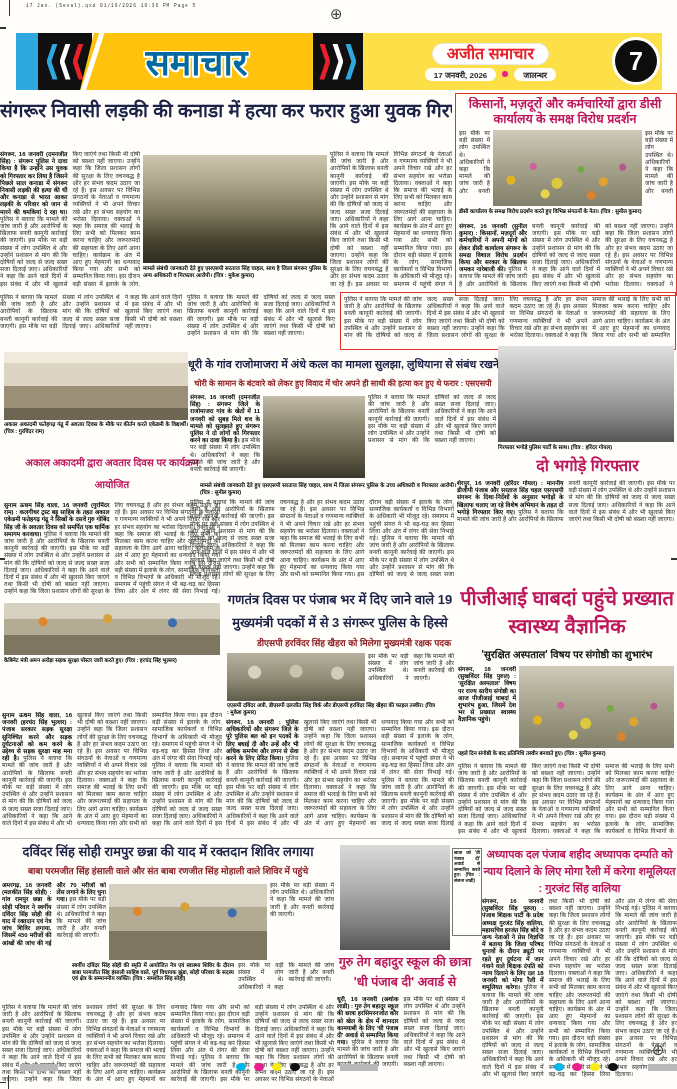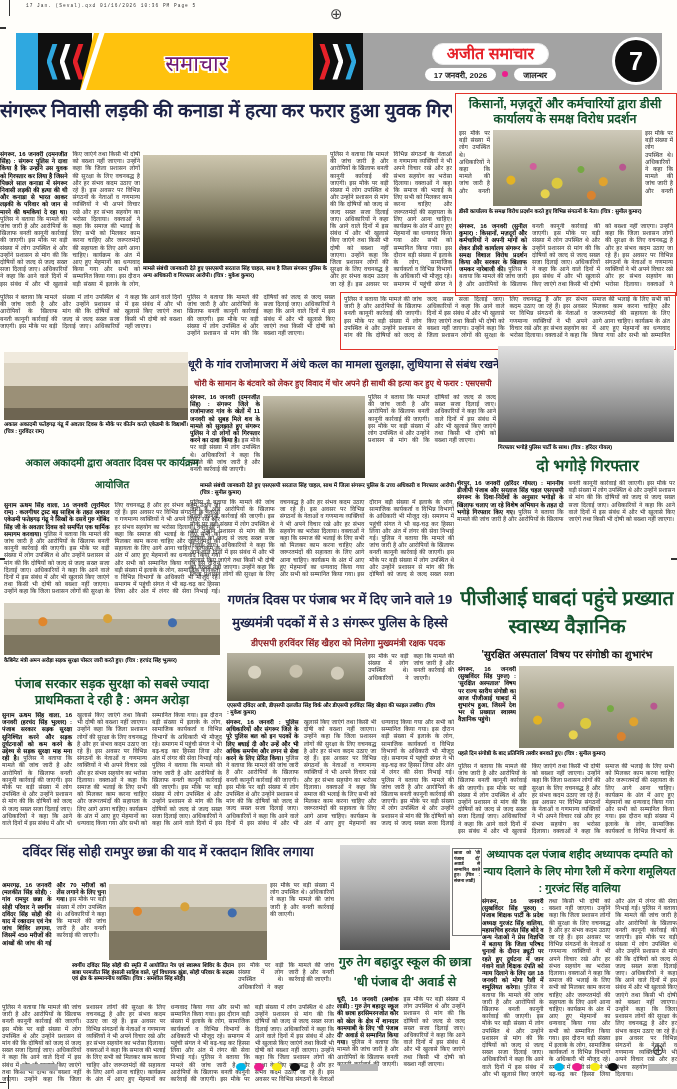--- a/index.html
+++ b/index.html
@@ -19,34 +19,34 @@
   .m-black{background:#101010;display:flex;align-items:center;justify-content:center;gap:2px}
   .chev{width:11px;height:36px;clip-path:polygon(55% 0,100% 0,45% 50%,100% 100%,55% 100%,0 50%)}
   .chev.r{clip-path:polygon(45% 0,0 0,55% 50%,0 100%,45% 100%,100% 50%)}
   .m-red{flex:1.25;background:#e62129;display:flex;align-items:center;justify-content:center;
          clip-path:polygon(0 0,94% 0,100% 100%,0 100%)}
   .m-yellow{flex:1.05;background:#ffc20d;display:flex;align-items:center;justify-content:center;
          clip-path:polygon(6% 0,100% 0,100% 100%,0 100%);margin-left:-12px;position:relative}
   .m-yellow:before{content:"";position:absolute;left:10px;top:-6px;width:5px;height:70px;background:#fff;transform:rotate(18deg)}
   .t-sangrur{font-size:33px;font-weight:900;color:#141414;
      text-shadow:-1.5px -1.5px 0 #fff,1.5px -1.5px 0 #fff,-1.5px 1.5px 0 #fff,1.5px 1.5px 0 #fff,0 -1.5px 0 #fff,0 1.5px 0 #fff,-1.5px 0 0 #fff,1.5px 0 0 #fff}
-  .t-samachar{font-size:22px;font-weight:400;color:#701a75;
+  .t-samachar{font-size:36px;font-weight:700;color:#0369a1;
      text-shadow:-1.5px -1.5px 0 #fff,1.5px -1.5px 0 #fff,-1.5px 1.5px 0 #fff,1.5px 1.5px 0 #fff,0 -1.5px 0 #fff,0 1.5px 0 #fff,-1.5px 0 0 #fff,1.5px 0 0 #fff}
-  .m-blue{flex:1.15;background:#a3a3a3;display:flex;flex-direction:column;align-items:center;justify-content:center;gap:3px;padding-right:44px}
+  .m-blue{flex:1.15;background:#fde047;display:flex;flex-direction:column;align-items:center;justify-content:center;gap:3px;padding-right:44px}
   .brand-pill{background:#fff;border:1px solid #e9e9e9;border-radius:12px;padding:0 14px;
       font-size:16px;font-weight:900;color:#e62129;line-height:20px;white-space:nowrap}
   .daterow{display:flex;align-items:center;gap:6px}
   .pill{background:#fff;border-radius:8px;padding:1px 9px;font-size:8px;font-weight:bold;color:#1a1a1a;white-space:nowrap}
   .mdot{width:6px;height:6px;border-radius:50%;background:#ec1e8d}
   .pagebadge{position:absolute;right:2px;top:4px;width:48px;height:48px;border-radius:50%;background:#fff;
       display:flex;align-items:center;justify-content:center}
   .pagebadge>div{width:42px;height:42px;border-radius:50%;background:#0d0d0d;color:#fff;
       display:flex;align-items:center;justify-content:center;font-size:25px;font-weight:bold}
   
-  .hl{position:absolute;font-weight:900;text-align:center;overflow:hidden;color:#14532d}
+  .hl{position:absolute;font-weight:900;text-align:center;overflow:hidden;color:#be185d}
   .ink{color:#1d2348}
   .sh{position:absolute;font-weight:bold;text-align:center;overflow:hidden}
   .red{color:#c0222a}.mar{color:#8e1f23}.blk{color:#141414}
   .bt{position:absolute;font-size:6px;line-height:7.2px;text-align:justify;color:#2a2a2a;
       overflow:hidden;column-gap:5px}
   .bt b{color:#000}
   .c1{column-count:1}.c2{column-count:2}.c3{column-count:3}.c4{column-count:4}
   .cap{position:absolute;font-size:5.5px;line-height:6.6px;font-weight:bold;color:#000;
       text-align:justify;overflow:hidden}
   .rbox{position:absolute;border:1.6px solid #e2342b}
@@ -158,21 +158,20 @@
   </div>
 
   <div class="ph ph-kirtan" style="left:4px;top:352px;width:184px;height:68px"></div>
   <div class="cap" style="left:4px;top:421px;width:184px;height:20px">अकाल अकादमी फतेहगढ़ गंढू में अवतार दिवस के मौके पर कीर्तन करते एकेडमी के विद्यार्थी। (चित्र : गुरविंदर राम)</div>
   <div class="hl" style="left:8px;top:452px;width:208px;height:56px;font-size:10px;line-height:22px">अकाल अकादमी द्वारा अवतार दिवस पर कार्यक्रम आयोजित</div>
   <div class="bt c2" style="left:4px;top:502px;width:216px;height:99px">
     <b>सुनाम ऊधम सिंह वाला, 16 जनवरी (गुरमिंदर राम) : कलगीधर ट्रस्ट बड़ू साहिब के तहत अकाल एकेडमी फतेहगढ़ गंढू ने सिखों के दसवें गुरु गोबिंद सिंह जी के अवतार दिवस को समर्पित एक धार्मिक समागम करवाया।</b> <span>पुलिस ने बताया कि मामले की जांच जारी है और आरोपियों के खिलाफ बनती कानूनी कार्रवाई की जाएगी। इस मौके पर बड़ी संख्या में लोग उपस्थित थे और उन्होंने प्रशासन से मांग की कि दोषियों को जल्द से जल्द सख्त सजा दिलाई जाए। अधिकारियों ने कहा कि आने वाले दिनों में इस संबंध में और भी खुलासे किए जाएंगे तथा किसी भी दोषी को बख्शा नहीं जाएगा। उन्होंने कहा कि जिला प्रशासन लोगों की सुरक्षा के लिए वचनबद्ध है और हर संभव कदम उठाए जा रहे हैं। इस अवसर पर विभिन्न संगठनों के नेताओं व गणमान्य व्यक्तियों ने भी अपने विचार रखे और हर संभव सहयोग का भरोसा दिलाया। वक्ताओं ने कहा कि समाज की भलाई के लिए सभी को मिलकर काम करना चाहिए और जरूरतमंदों की सहायता के लिए आगे आना चाहिए। कार्यक्रम के अंत में आए हुए मेहमानों का धन्यवाद किया गया और सभी को सम्मानित किया गया। इस दौरान बड़ी संख्या में इलाके के लोग, सामाजिक कार्यकर्ता व विभिन्न विभागों के अधिकारी भी मौजूद रहे। समागम में पहुंची संगत ने भी बढ़-चढ़ कर हिस्सा लिया और अंत में लंगर की सेवा निभाई गई। पुलिस ने बताया कि मामले की जांच जारी है और आरोपियों के खिलाफ बनती कानूनी कार्रवाई की जाएगी। इस मौके पर बड़ी संख्या में लोग उपस्थित थे और उन्होंने प्रशासन से मांग की कि दोषियों को जल्द से जल्द सख्त सजा दिलाई जाए। अधिकारियों ने कहा कि आने वाले दिनों में इस संबंध में और भी खुलासे किए जाएंगे तथा किसी भी दोषी को बख्शा नहीं जाएगा। उन्होंने कहा कि जिला प्रशासन लोगों की सुरक्षा के लिए वचनबद्ध है और हर संभव कदम उठाए जा रहे हैं। इस अवसर पर विभिन्न संगठनों के नेताओं व गणमान्य व्यक्तियों ने भी अपने विचार रखे और हर संभव सहयोग का भरोसा दिलाया।</span>
   </div>
   <div class="ph ph-warm" style="left:4px;top:603px;width:216px;height:52px"></div>
   <div class="cap" style="left:4px;top:657px;width:216px;height:18px">कैबिनेट मंत्री अमन अरोड़ा सड़क सुरक्षा पोस्टर जारी करते हुए। (चित्र : हरचंद सिंह भुल्लर)</div>
-  <div class="hl" style="left:6px;top:676px;width:212px;height:33px;font-size:12.5px;line-height:16px">पंजाब सरकार सड़क सुरक्षा को सबसे ज्यादा प्राथमिकता दे रही है : अमन अरोड़ा</div>
   <div class="bt c3" style="left:2px;top:712px;width:220px;height:122px">
     <b>सुनाम ऊधम सिंह वाला, 16 जनवरी (हरचंद सिंह भुल्लर) : पंजाब सरकार सड़क सुरक्षा सुनिश्चित करने और सड़क दुर्घटनाओं को कम करने के उद्देश्य से सड़क सुरक्षा माह मना रही है।</b> <span>पुलिस ने बताया कि मामले की जांच जारी है और आरोपियों के खिलाफ बनती कानूनी कार्रवाई की जाएगी। इस मौके पर बड़ी संख्या में लोग उपस्थित थे और उन्होंने प्रशासन से मांग की कि दोषियों को जल्द से जल्द सख्त सजा दिलाई जाए। अधिकारियों ने कहा कि आने वाले दिनों में इस संबंध में और भी खुलासे किए जाएंगे तथा किसी भी दोषी को बख्शा नहीं जाएगा। उन्होंने कहा कि जिला प्रशासन लोगों की सुरक्षा के लिए वचनबद्ध है और हर संभव कदम उठाए जा रहे हैं। इस अवसर पर विभिन्न संगठनों के नेताओं व गणमान्य व्यक्तियों ने भी अपने विचार रखे और हर संभव सहयोग का भरोसा दिलाया। वक्ताओं ने कहा कि समाज की भलाई के लिए सभी को मिलकर काम करना चाहिए और जरूरतमंदों की सहायता के लिए आगे आना चाहिए। कार्यक्रम के अंत में आए हुए मेहमानों का धन्यवाद किया गया और सभी को सम्मानित किया गया। इस दौरान बड़ी संख्या में इलाके के लोग, सामाजिक कार्यकर्ता व विभिन्न विभागों के अधिकारी भी मौजूद रहे। समागम में पहुंची संगत ने भी बढ़-चढ़ कर हिस्सा लिया और अंत में लंगर की सेवा निभाई गई। पुलिस ने बताया कि मामले की जांच जारी है और आरोपियों के खिलाफ बनती कानूनी कार्रवाई की जाएगी। इस मौके पर बड़ी संख्या में लोग उपस्थित थे और उन्होंने प्रशासन से मांग की कि दोषियों को जल्द से जल्द सख्त सजा दिलाई जाए। अधिकारियों ने कहा कि आने वाले दिनों में इस संबंध में और भी खुलासे किए जाएंगे तथा किसी भी दोषी को बख्शा नहीं जाएगा। उन्होंने कहा कि जिला प्रशासन लोगों की सुरक्षा के लिए वचनबद्ध है और हर संभव कदम उठाए जा रहे हैं। इस अवसर पर विभिन्न संगठनों के नेताओं व गणमान्य व्यक्तियों ने भी अपने विचार रखे और हर संभव सहयोग का भरोसा दिलाया।</span>
   </div>
 
   <div class="hl ink" style="left:188px;top:353px;width:310px;height:24px;font-size:11px;line-height:23px;white-space:nowrap">धूरी के गांव राजोमाजरा में अंधे कत्ल का मामला सुलझा, लुधियाना से संबंध रखने वाले दो लोग गिरफ्तार</div>
   <div class="sh mar" style="left:194px;top:378px;width:298px;height:13px;font-size:8px;line-height:12px">चोरी के सामान के बंटवारे को लेकर हुए विवाद में चोर अपने ही साथी की हत्या कर हुए थे फरार : एसएसपी चहल</div>
   <div class="bt c1" style="left:190px;top:394px;width:70px;height:86px">
     <b>संगरूर, 16 जनवरी (दमनजीत सिंह) : संगरूर जिले के राजोमाजरा गांव के खेतों में 11 जनवरी को सुबह मिले शव के मामले को सुलझाते हुए संगरूर पुलिस ने दो लोगों को गिरफ्तार करने का दावा किया है।</b> <span>इस मौके पर बड़ी संख्या में लोग उपस्थित थे। अधिकारियों ने कहा कि मामले की जांच जारी है और बनती कार्रवाई की जाएगी।</span>
   </div>
   <div class="ph ph-police2" style="left:263px;top:396px;width:102px;height:82px"></div>
@@ -185,21 +184,21 @@
   </div>
 
   <div class="ph ph-gray" style="left:498px;top:346px;width:176px;height:96px"></div>
   <div class="cap" style="left:498px;top:444px;width:176px;height:10px">गिरफ्तार भगोड़े पुलिस पार्टी के साथ। (चित्र : हरिंदर गोयल)</div>
   <div class="hl" style="left:500px;top:455px;width:175px;height:23px;font-size:16px;line-height:22px">दो भगोड़े गिरफ्तार</div>
   <div class="bt c2" style="left:457px;top:480px;width:218px;height:99px">
     <b>शेरपुर, 16 जनवरी (हरिंदर गोयल) : माननीय डीजीपी पंजाब और सरताज सिंह चहल एसएसपी संगरूर के दिशा-निर्देशों के अनुसार भगोड़ों के खिलाफ चलाए जा रहे विशेष अभियान के तहत दो भगोड़े गिरफ्तार किए गए।</b> <span>पुलिस ने बताया कि मामले की जांच जारी है और आरोपियों के खिलाफ बनती कानूनी कार्रवाई की जाएगी। इस मौके पर बड़ी संख्या में लोग उपस्थित थे और उन्होंने प्रशासन से मांग की कि दोषियों को जल्द से जल्द सख्त सजा दिलाई जाए। अधिकारियों ने कहा कि आने वाले दिनों में इस संबंध में और भी खुलासे किए जाएंगे तथा किसी भी दोषी को बख्शा नहीं जाएगा।</span>
   </div>
 
   <div class="hl ink" style="left:226px;top:588px;width:228px;height:48px;font-size:13px;line-height:23px">गणतंत्र दिवस पर पंजाब भर में दिए जाने वाले 19 मुख्यमंत्री पदकों में से 3 संगरूर पुलिस के हिस्से</div>
-  <div class="sh mar" style="left:238px;top:637px;width:220px;height:13px;font-size:9px;line-height:12px">डीएसपी हरविंदर सिंह खैहरा को मिलेगा मुख्यमंत्री रक्षक पदक</div>
+  <div class="sh mar" style="left:244px;top:637px;width:220px;height:13px;font-size:9px;line-height:12px">डीएसपी हरविंदर सिंह खैहरा को मिलेगा मुख्यमंत्री रक्षक पदक</div>
   <div class="ph ph-group" style="left:227px;top:653px;width:138px;height:48px"></div>
   <div class="bt c2" style="left:368px;top:653px;width:86px;height:63px">
     <span>इस मौके पर बड़ी संख्या में लोग उपस्थित थे। अधिकारियों ने कहा कि मामले की जांच जारी है और बनती कार्रवाई की जाएगी।</span>
   </div>
   <div class="cap" style="left:227px;top:702px;width:208px;height:14px">एएसपी दविंदर अत्री, डीएसपी दलजीत सिंह विर्क और डीएसपी हरविंदर सिंह खैहरा की फाइल तस्वीर। (चित्र : मुकेश कुमार)</div>
   <div class="bt c3" style="left:226px;top:719px;width:228px;height:113px">
     <b>संगरूर, 16 जनवरी : पुलिस अधिकारियों और संगरूर जिले के पूरे पुलिस बल को इन पदकों के लिए बधाई दी और उन्हें और भी अधिक समर्पण और लगन से सेवा करने के लिए प्रेरित किया।</b> <span>पुलिस ने बताया कि मामले की जांच जारी है और आरोपियों के खिलाफ बनती कानूनी कार्रवाई की जाएगी। इस मौके पर बड़ी संख्या में लोग उपस्थित थे और उन्होंने प्रशासन से मांग की कि दोषियों को जल्द से जल्द सख्त सजा दिलाई जाए। अधिकारियों ने कहा कि आने वाले दिनों में इस संबंध में और भी खुलासे किए जाएंगे तथा किसी भी दोषी को बख्शा नहीं जाएगा। उन्होंने कहा कि जिला प्रशासन लोगों की सुरक्षा के लिए वचनबद्ध है और हर संभव कदम उठाए जा रहे हैं। इस अवसर पर विभिन्न संगठनों के नेताओं व गणमान्य व्यक्तियों ने भी अपने विचार रखे और हर संभव सहयोग का भरोसा दिलाया। वक्ताओं ने कहा कि समाज की भलाई के लिए सभी को मिलकर काम करना चाहिए और जरूरतमंदों की सहायता के लिए आगे आना चाहिए। कार्यक्रम के अंत में आए हुए मेहमानों का धन्यवाद किया गया और सभी को सम्मानित किया गया। इस दौरान बड़ी संख्या में इलाके के लोग, सामाजिक कार्यकर्ता व विभिन्न विभागों के अधिकारी भी मौजूद रहे। समागम में पहुंची संगत ने भी बढ़-चढ़ कर हिस्सा लिया और अंत में लंगर की सेवा निभाई गई। पुलिस ने बताया कि मामले की जांच जारी है और आरोपियों के खिलाफ बनती कानूनी कार्रवाई की जाएगी। इस मौके पर बड़ी संख्या में लोग उपस्थित थे और उन्होंने प्रशासन से मांग की कि दोषियों को जल्द से जल्द सख्त सजा दिलाई जाए। अधिकारियों ने कहा कि आने वाले दिनों में इस संबंध में और भी खुलासे किए जाएंगे तथा किसी भी दोषी को बख्शा नहीं जाएगा। उन्होंने कहा कि जिला प्रशासन लोगों की सुरक्षा के लिए वचनबद्ध है और हर संभव कदम उठाए जा रहे हैं। इस अवसर पर विभिन्न संगठनों के नेताओं व गणमान्य व्यक्तियों ने भी अपने विचार रखे और हर संभव सहयोग का भरोसा दिलाया।</span>
   </div>
 
   <div class="hl" style="left:460px;top:584px;width:214px;height:62px;font-size:20px;line-height:28px">पीजीआई घाबदां पहुंचे प्रख्यात स्वास्थ्य वैज्ञानिक</div>
@@ -208,20 +207,21 @@
     <b>संगरूर, 16 जनवरी (सुखविंदर सिंह पुरुल) : 'सुरक्षित अस्पताल' विषय पर राज्य स्तरीय संगोष्ठी का आज पीजीआई घाबदां में शुभारंभ हुआ, जिसमें देश भर से प्रख्यात स्वास्थ्य वैज्ञानिक पहुंचे।</b>
   </div>
   <div class="ph ph-crowd" style="left:519px;top:666px;width:155px;height:82px"></div>
   <div class="cap" style="left:458px;top:750px;width:216px;height:11px">पहले दिन संगोष्ठी के बाद प्रतिनिधि तस्वीर बनवाते हुए। (चित्र : सुनील कुमार)</div>
   <div class="bt c3" style="left:458px;top:763px;width:216px;height:78px">
     <span>पुलिस ने बताया कि मामले की जांच जारी है और आरोपियों के खिलाफ बनती कानूनी कार्रवाई की जाएगी। इस मौके पर बड़ी संख्या में लोग उपस्थित थे और उन्होंने प्रशासन से मांग की कि दोषियों को जल्द से जल्द सख्त सजा दिलाई जाए। अधिकारियों ने कहा कि आने वाले दिनों में इस संबंध में और भी खुलासे किए जाएंगे तथा किसी भी दोषी को बख्शा नहीं जाएगा। उन्होंने कहा कि जिला प्रशासन लोगों की सुरक्षा के लिए वचनबद्ध है और हर संभव कदम उठाए जा रहे हैं। इस अवसर पर विभिन्न संगठनों के नेताओं व गणमान्य व्यक्तियों ने भी अपने विचार रखे और हर संभव सहयोग का भरोसा दिलाया। वक्ताओं ने कहा कि समाज की भलाई के लिए सभी को मिलकर काम करना चाहिए और जरूरतमंदों की सहायता के लिए आगे आना चाहिए। कार्यक्रम के अंत में आए हुए मेहमानों का धन्यवाद किया गया और सभी को सम्मानित किया गया। इस दौरान बड़ी संख्या में इलाके के लोग, सामाजिक कार्यकर्ता व विभिन्न विभागों के अधिकारी भी मौजूद रहे। समागम में पहुंची संगत ने भी बढ़-चढ़ कर हिस्सा लिया और अंत में लंगर की सेवा निभाई गई। पुलिस ने बताया कि मामले की जांच जारी है और आरोपियों के खिलाफ बनती कानूनी कार्रवाई की जाएगी। इस मौके पर बड़ी संख्या में लोग उपस्थित थे और उन्होंने प्रशासन से मांग की कि दोषियों को जल्द से जल्द सख्त सजा दिलाई जाए। अधिकारियों ने कहा कि आने वाले दिनों में इस संबंध में और भी खुलासे किए जाएंगे तथा किसी भी दोषी को बख्शा नहीं जाएगा। उन्होंने कहा कि जिला प्रशासन लोगों की सुरक्षा के लिए वचनबद्ध है और हर संभव कदम उठाए जा रहे हैं। इस अवसर पर विभिन्न संगठनों के नेताओं व गणमान्य व्यक्तियों ने भी अपने विचार रखे और हर संभव सहयोग का भरोसा दिलाया।</span>
   </div>
 
   <div class="hr" style="left:0;top:838px;width:677px"></div>
   <div class="hl ink" style="left:2px;top:841px;width:332px;height:23px;font-size:13px;line-height:22px;white-space:nowrap">दविंदर सिंह सोही रामपुर छन्ना की याद में रक्तदान शिविर लगाया</div>
+  <div class="sh mar" style="left:10px;top:865px;width:316px;height:14px;font-size:9px;line-height:13px">बाबा परमजीत सिंह हंसाली वाले और संत बाबा रणजीत सिंह मोहाली वाले शिविर में पहुंचे</div>
   <div class="bt c2" style="left:2px;top:882px;width:104px;height:78px">
     <b>अमरगढ़, 16 जनवरी (मलकीत सिंह सोही) : गांव रामपुर छन्ना के सोही परिवार ने स्वर्गीय दविंदर सिंह सोही की याद में रक्तदान एवं नेत्र जांच शिविर लगाया, जिसमें 450 मरीजों की आंखों की जांच की गई और 70 मरीजों को लेंस लगाने के लिए चुना गया।</b> <span>इस मौके पर बड़ी संख्या में लोग उपस्थित थे। अधिकारियों ने कहा कि मामले की जांच जारी है और बनती कार्रवाई की जाएगी।</span>
   </div>
   <div class="ph ph-warm" style="left:109px;top:884px;width:158px;height:76px"></div>
   <div class="bt c1" style="left:270px;top:882px;width:64px;height:78px">
     <span>इस मौके पर बड़ी संख्या में लोग उपस्थित थे। अधिकारियों ने कहा कि मामले की जांच जारी है और बनती कार्रवाई की जाएगी।</span>
   </div>
   <div class="cap" style="left:72px;top:962px;width:162px;height:40px">स्वर्गीय दविंदर सिंह सोही की स्मृति में आयोजित नेत्र एवं स्वास्थ्य शिविर के दौरान बाबा परमजीत सिंह हंसाली साहिब वाले, पूर्व विधायक झुंडा, सोही परिवार के सदस्य एवं क्षेत्र के सम्माननीय व्यक्ति। (चित्र : समशील सिंह सोही)</div>
   <div class="bt c2" style="left:238px;top:962px;width:96px;height:40px">
     <span>इस मौके पर बड़ी संख्या में लोग उपस्थित थे। अधिकारियों ने कहा कि मामले की जांच जारी है और बनती कार्रवाई की जाएगी।</span>

